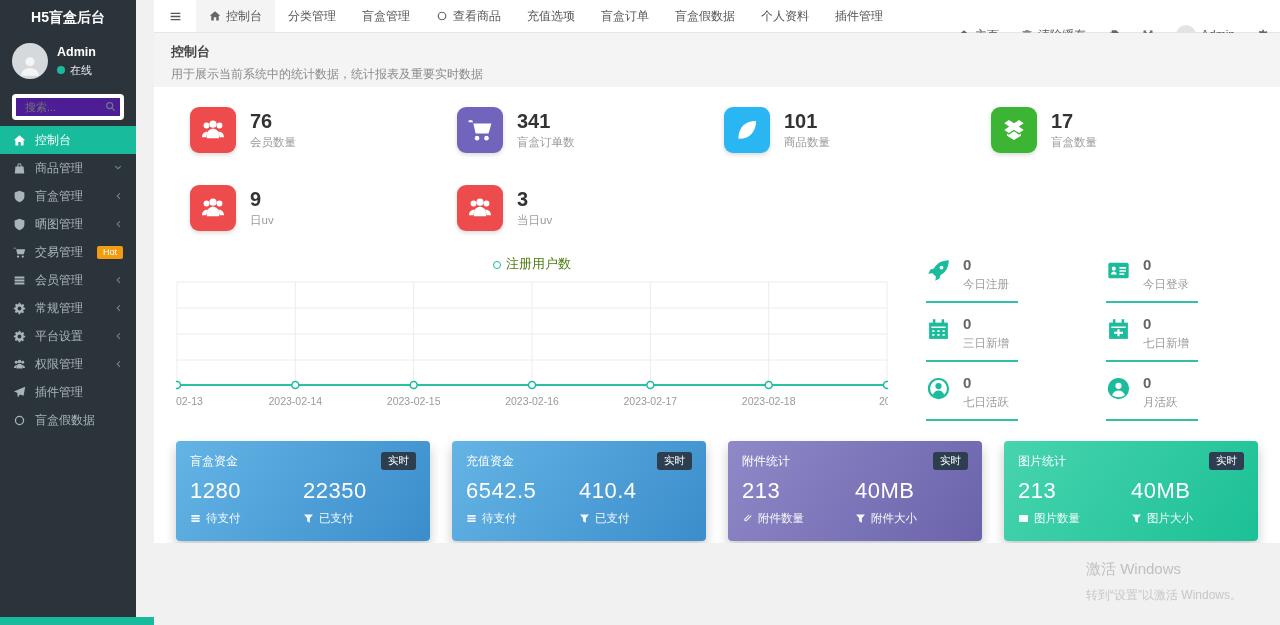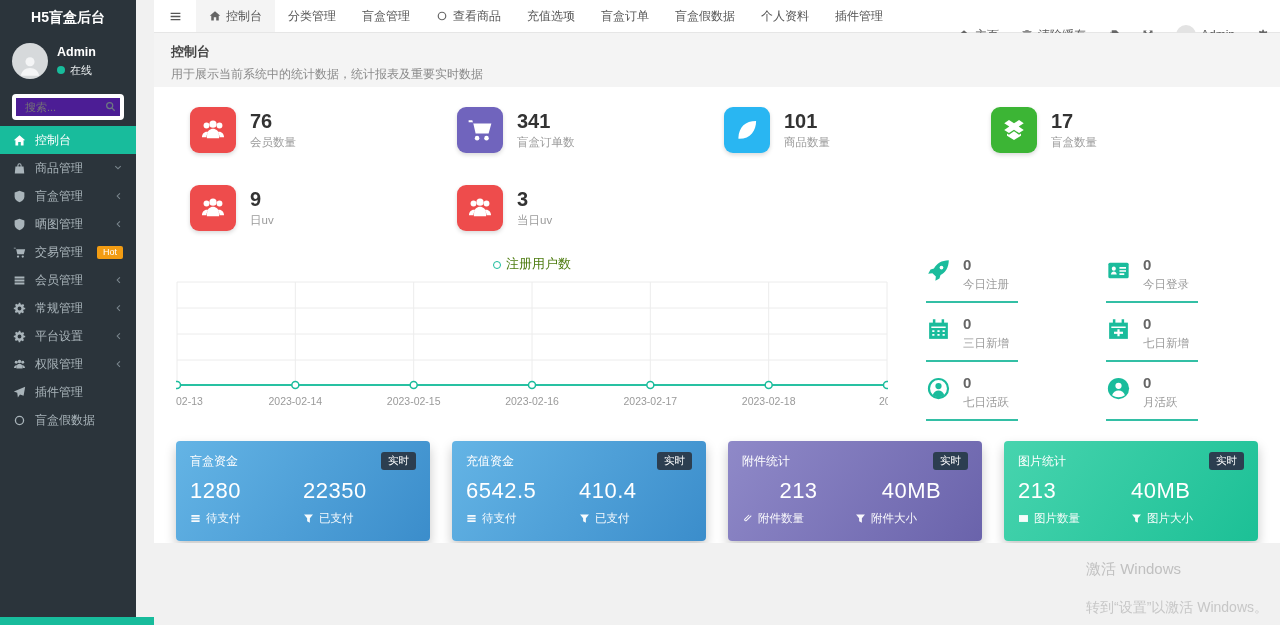--- a/index.html
+++ b/index.html
@@ -80,34 +80,34 @@
   .q-item { position:relative; display:flex; gap:12px; padding-bottom:11px; align-items:flex-start; }
   .q-item::after { content:''; position:absolute; left:0; bottom:0; width:92px; height:2px; background:#33bfa5; }
   .q-item svg { width:25px; height:25px; color:#1abc9c; flex:0 0 25px; margin-top:1px; }
   .q-val { font-size:15px; font-weight:bold; color:#666; line-height:1; }
   .q-lab { font-size:11.5px; color:#9a9a9a; margin-top:5px; }
 
   .cards { display:grid; grid-template-columns:repeat(4,1fr); gap:22px; margin-top:20px; }
   .mcard { height:100px; border-radius:4px; padding:11px 14px; color:#fff;
     box-shadow:0 6px 12px rgba(0,0,0,.22); }
   .g-blue   { background:linear-gradient(125deg,#64b4e5,#3b8dcb); }
-  .g-purple { background:linear-gradient(125deg,#8f89c8,#6a63ab);text-align:center; }
+  .g-purple { background:linear-gradient(125deg,#8f89c8,#6a63ab); }
   .g-teal   { background:linear-gradient(125deg,#47d4ae,#1cc096); }
   .mc-head { display:flex; justify-content:space-between; align-items:center; font-size:12px; }
   .mc-badge { background:#2c3e50; border-radius:3px; font-size:10.5px; padding:2px 7px; cursor:pointer; }
   .mc-vals { display:flex; margin-top:8px; }
   .mc-col { width:50%; }
   .mc-val { font-size:22px; letter-spacing:.5px; }
   .mc-lab { font-size:11.5px; margin-top:7px; display:flex; align-items:center; gap:5px; opacity:.95; }
   .mc-lab svg { width:11px; height:11px; }
 
   .footer { height:82px; background:#f1f1f1; position:relative; }
   .wm { position:absolute; left:932px; top:17px; color:#c0c0c0; }
   .wm-1 { font-size:15px; }
-  .wm-2 { font-size:14px; margin-top:20px; color:#c7c7c7; }
+  .wm-2 { font-size:12px; margin-top:8px; color:#c7c7c7; }
 </style>
 </head>
 <body>
 
 <svg width="0" height="0" style="position:absolute">
   <symbol id="i-home" viewBox="0 0 16 16">
       <path d="M8 1.5L15 7.6h-2V14H9.6V9.8H6.4V14H3V7.6H1z"></path>
     </symbol>
   <symbol id="i-bag" viewBox="0 0 16 16">
       <path d="M3 5.5h10l.8 8.5H2.2z"></path>

